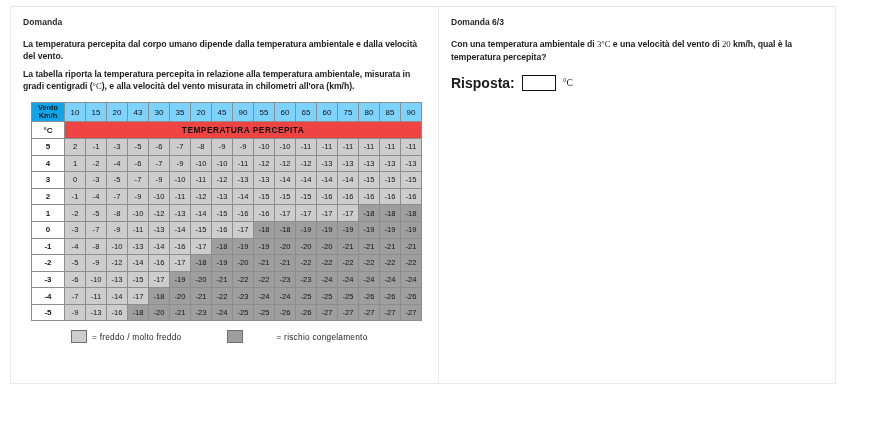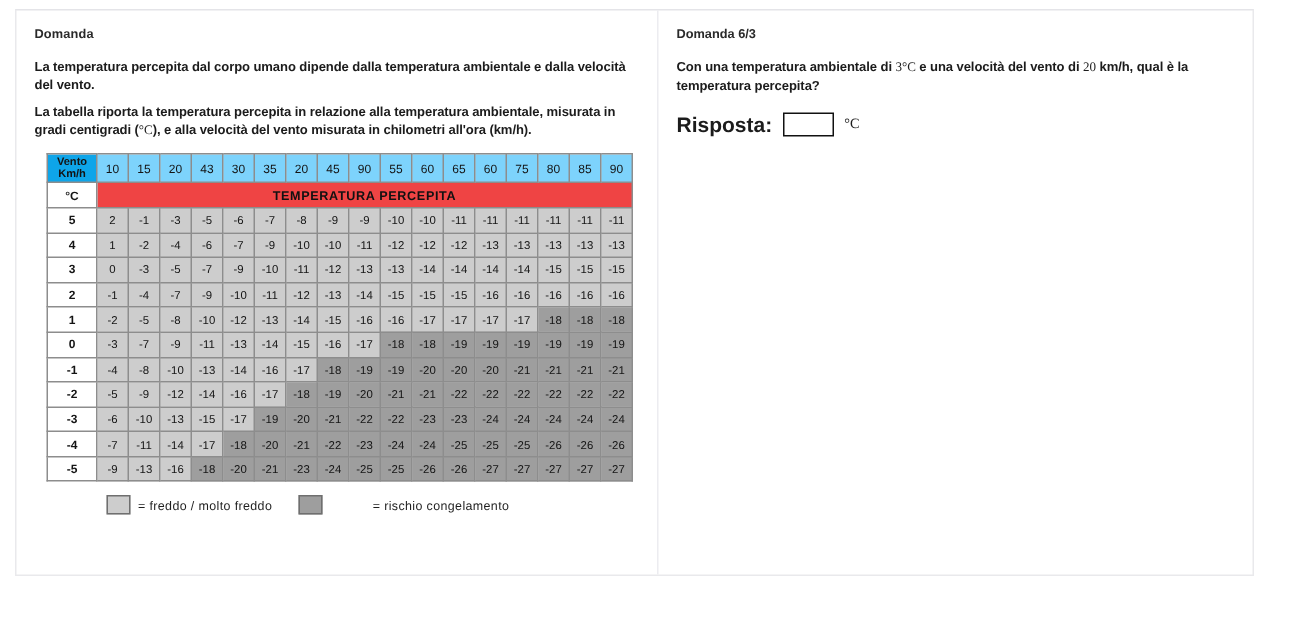--- a/index.html
+++ b/index.html
@@ -115,21 +115,21 @@
     margin: 9px 0 0 48px;
     display: flex;
     align-items: center;
     gap: 8px;
     font-family: "Liberation Sans", sans-serif;
     font-size: 8.3px;
     color: #1f1f1f;
     letter-spacing: .25px;
   }
   .legend .grp { display: flex; align-items: center; gap: 5px; }
-  .legend .grp + .grp { margin-left: 10px; gap: 33px; }
+  .legend .grp + .grp { margin-left: 38px; gap: 33px; }
   .swatch {
     width: 16px; height: 13px;
     border: 1px solid #6f6f6f;
     display: inline-block;
   }
   .swatch.light { background: #cdcdcd; }
   .swatch.dark  { background: #9e9e9e; }
 
   
   .q-title {

